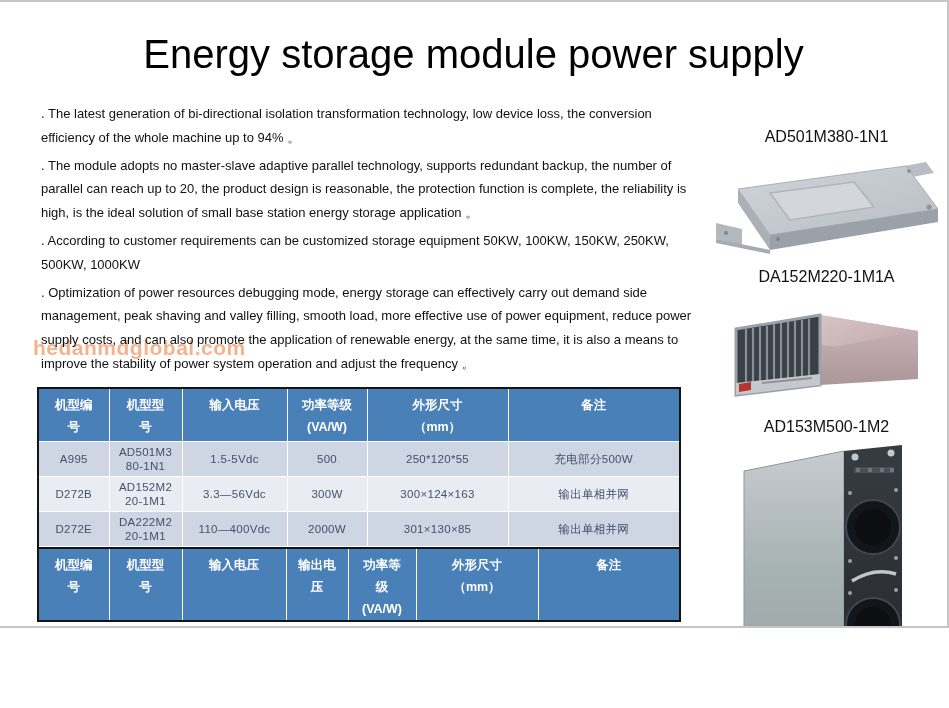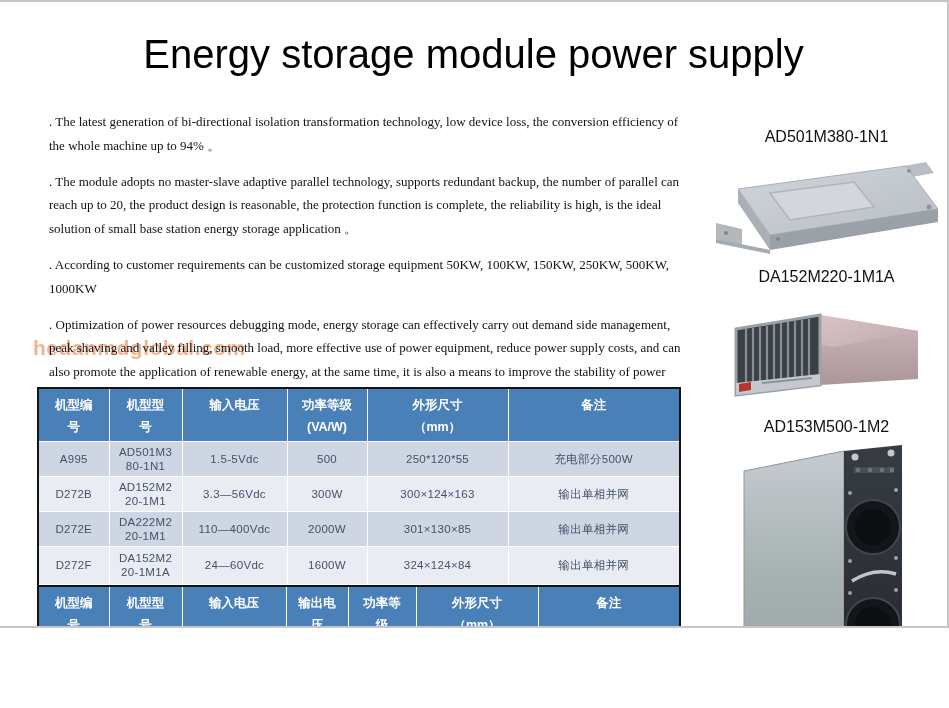--- a/index.html
+++ b/index.html
@@ -10,21 +10,21 @@
     border-top:2px solid #c6c6c6; border-right:2px solid #c6c6c6; border-bottom:2px solid #c6c6c6;
   }
   .title {
     position:absolute; top:30px; left:0; width:100%; text-align:center;
     font-size:40px; font-weight:400; color:#000; letter-spacing:0;
   }
   .features {
     position:absolute; left:37px; top:96px; width:666px;
     font-size:13px; line-height:23.8px; color:#111; z-index:2;
   }
-  .features p { margin:12px;font-family:Liberation Serif, serif; }
+  .features p { margin:4px; }
   .watermark {
     position:absolute; left:1px; top:334px; z-index:1;
     font-size:21px; font-weight:bold; color:#f2a071; opacity:.8; letter-spacing:.5px;margin-left:32px;
   }
   .product-label {
     position:absolute; left:704px; width:245px; text-align:center;
     font-size:16px; color:#111;
   }
   .product-img { position:absolute; }
   
@@ -193,28 +193,20 @@
         <td>输出单相并网</td>
       </tr>
       <tr class="dark" style="height:34px">
         <td>D272E</td>
         <td class="model">DA222M220-1M1</td>
         <td>110—400Vdc</td>
         <td>2000W</td>
         <td>301×130×85</td>
         <td>输出单相并网</td>
       </tr>
-      <tr class="light" style="height:38px">
-        <td>D272F</td>
-        <td class="model">DA152M220-1M1A</td>
-        <td>24—60Vdc</td>
-        <td>1600W</td>
-        <td>324×124×84</td>
-        <td>输出单相并网</td>
-      </tr>
     </tbody>
       </table>
     <table class="t2">
       <colgroup>
         <col style="width:71px">
           <col style="width:73px">
           <col style="width:104px">
           <col style="width:62px">
         <col style="width:68px">
           <col style="width:122px">

